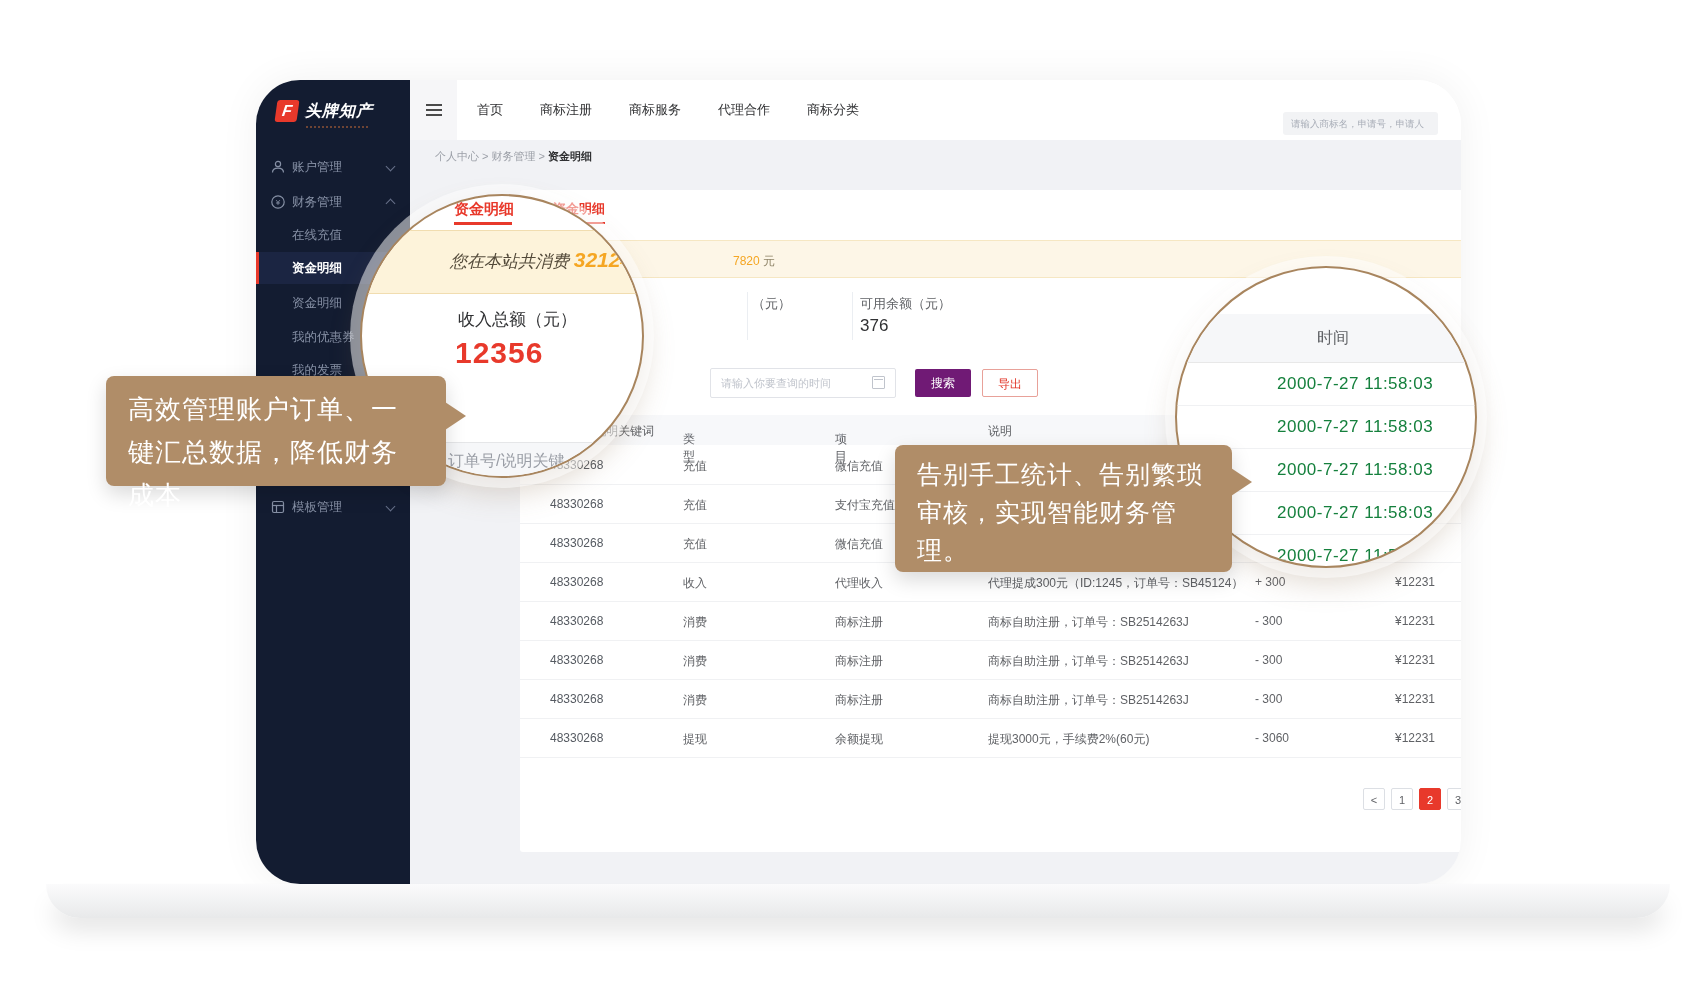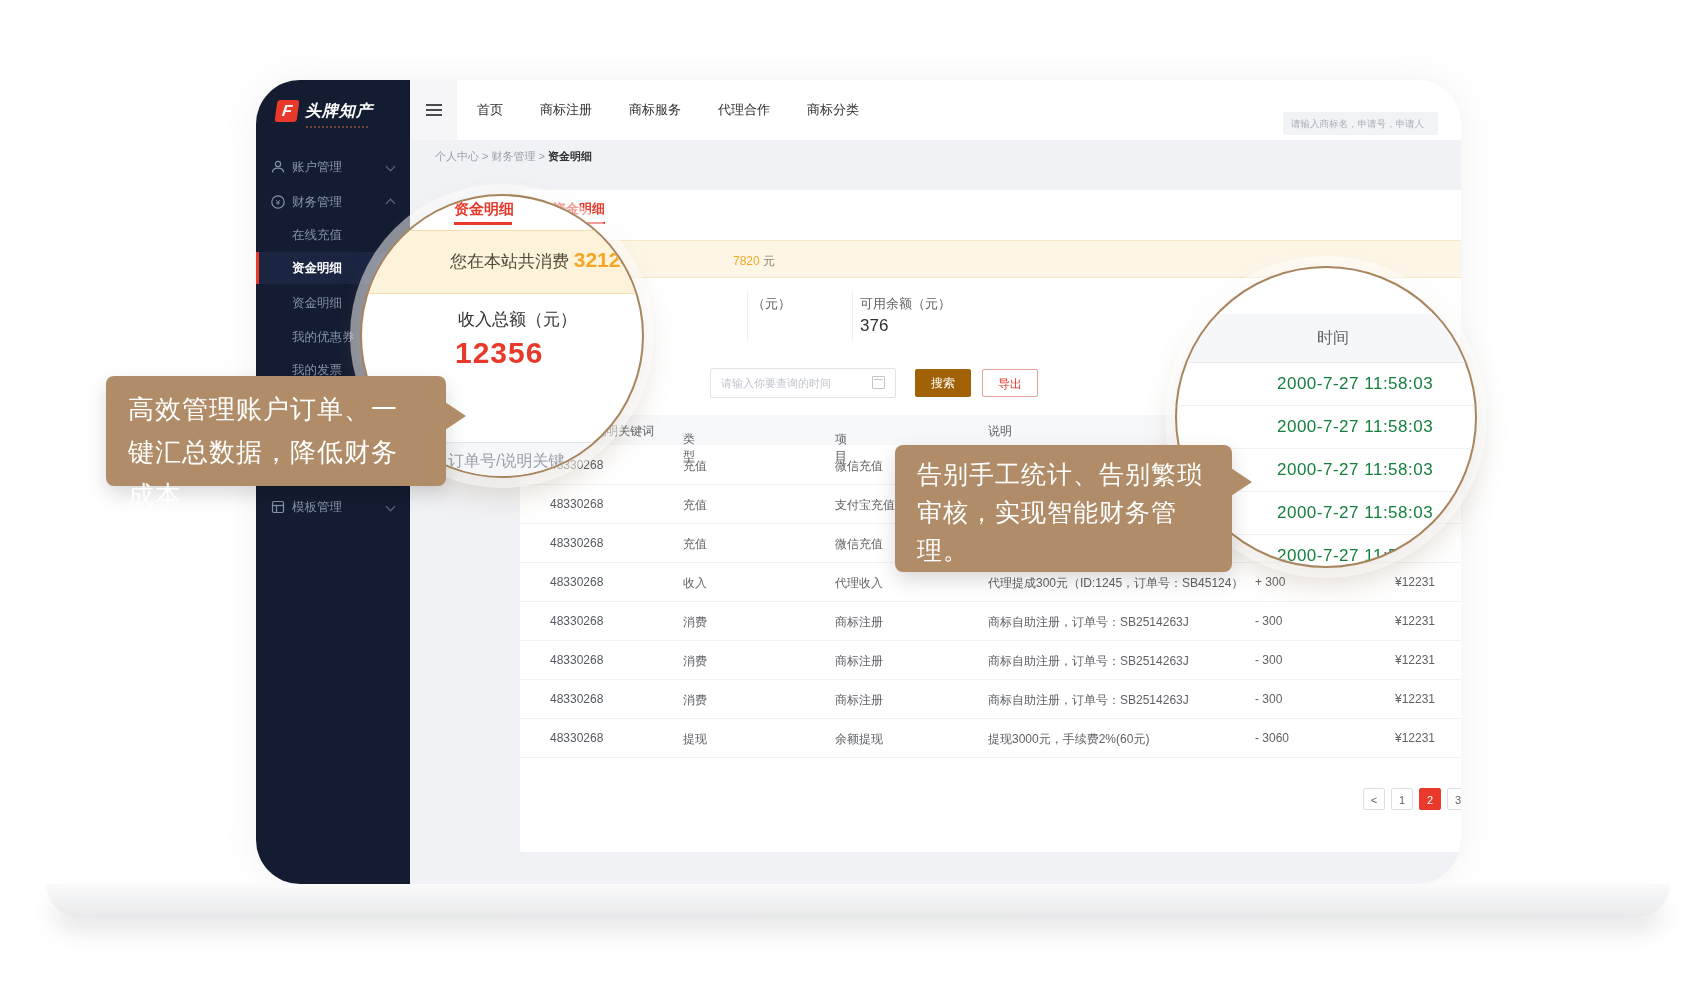--- a/index.html
+++ b/index.html
@@ -61,21 +61,21 @@
   .stat-value{font-weight:normal;}
   .vdiv{width:1px;height:48px;background:#ebeef2;top:102px;}
 
   .date-input{left:190px;top:178px;width:186px;height:30px;border:1px solid #e1e3e8;border-radius:2px;
               box-sizing:border-box;font-size:11px;color:#c0c4cc;padding:0 26px 0 10px;background:#fff;outline:none;}
   .date-input::placeholder{color:#c0c4cc;}
   .cal-ic{left:352px;top:186px;width:11px;height:11px;border:1.2px solid #c0c4cc;border-radius:1px;}
   .cal-ic::before{content:"";position:absolute;left:1px;right:1px;top:2px;border-top:1.2px solid #c0c4cc;}
   .btn{position:absolute;top:179px;width:56px;height:28px;border-radius:2px;font-size:12px;line-height:28px;
        text-align:center;cursor:pointer;}
-  .btn-search{left:395px;background:#a16207;color:#fff;}
+  .btn-search{left:395px;background:#701a75;color:#fff;}
   .btn-export{left:462px;background:#fff;color:#e13426;border:1px solid #e8a199;box-sizing:border-box;}
 
   #thead{left:0;top:225px;width:1014px;height:30px;background:#f7f8fa;font-size:12px;color:#606266;}
   #thead span{position:absolute;top:8px;}
   .caret{font-size:8px;color:#b7bcc4;margin-left:3px;}
   .trow{position:absolute;left:0;width:1014px;height:39px;border-bottom:1px solid #f0f1f3;font-size:12px;color:#606266;}
   .trow span{position:absolute;top:13px;white-space:nowrap;}
   .c-order{left:30px;color:#555a61;}
   .c-type{left:163px;}
   .c-proj{left:315px;}
@@ -89,21 +89,21 @@
   .pg.active{background:#e8392b;border-color:#e8392b;color:#fff;}
 
   
   .lens{border-radius:50%;border:2px solid #a8855e;overflow:hidden;background:#fff;
         box-shadow:0 0 0 10px rgba(255,255,255,.5),0 14px 30px rgba(140,110,80,.28);}
   #lensL{left:360px;top:194px;width:280px;height:280px;}
   #lensR{left:1175px;top:266px;width:298px;height:298px;}
   .mag-tab{left:92px;top:4px;font-size:15px;font-weight:bold;color:#e8392b;}
   .mag-tabline{left:92px;top:26px;width:58px;height:3px;background:#e8392b;}
   .mag-band{left:0;top:34px;width:280px;height:62px;background:#fdf3da;border-top:1px solid #f1ddb0;border-bottom:1px solid #f1ddb0;}
-  .mag-band-text{left:88px;top:52px;font-size:17px;color:#534a3a;white-space:nowrap;}
+  .mag-band-text{left:88px;top:52px;font-size:17px;color:#534a3a;white-space:nowrap;font-style:italic;}
   .mag-band-text .num{font-size:21px;font-weight:bold;color:#f5a623;}
   .mag-stat-label{left:96px;top:112px;font-size:17px;color:#303133;}
   .mag-stat-value{left:93px;top:140px;font-size:30px;font-weight:bold;color:#e8392b;letter-spacing:1px;}
   .mag-colband{left:0;top:246px;width:280px;height:40px;background:#f6f7f9;border-top:1px solid #e5e6e8;}
   .mag-colheader{left:86px;top:255px;font-size:16px;color:#9a9ea6;white-space:nowrap;}
   .magr-band{left:0;top:46px;width:298px;height:48px;background:#f6f7f9;border-bottom:1px solid #e8e8e8;}
   .magr-title{left:140px;top:60px;font-size:16px;color:#606266;}
   .magr-row{position:absolute;left:0;width:298px;height:43px;border-bottom:1px solid #f0f1f3;}
   .magr-row span{position:absolute;left:100px;top:12px;font-size:17px;color:#15803d;white-space:nowrap;letter-spacing:.5px;}
 

